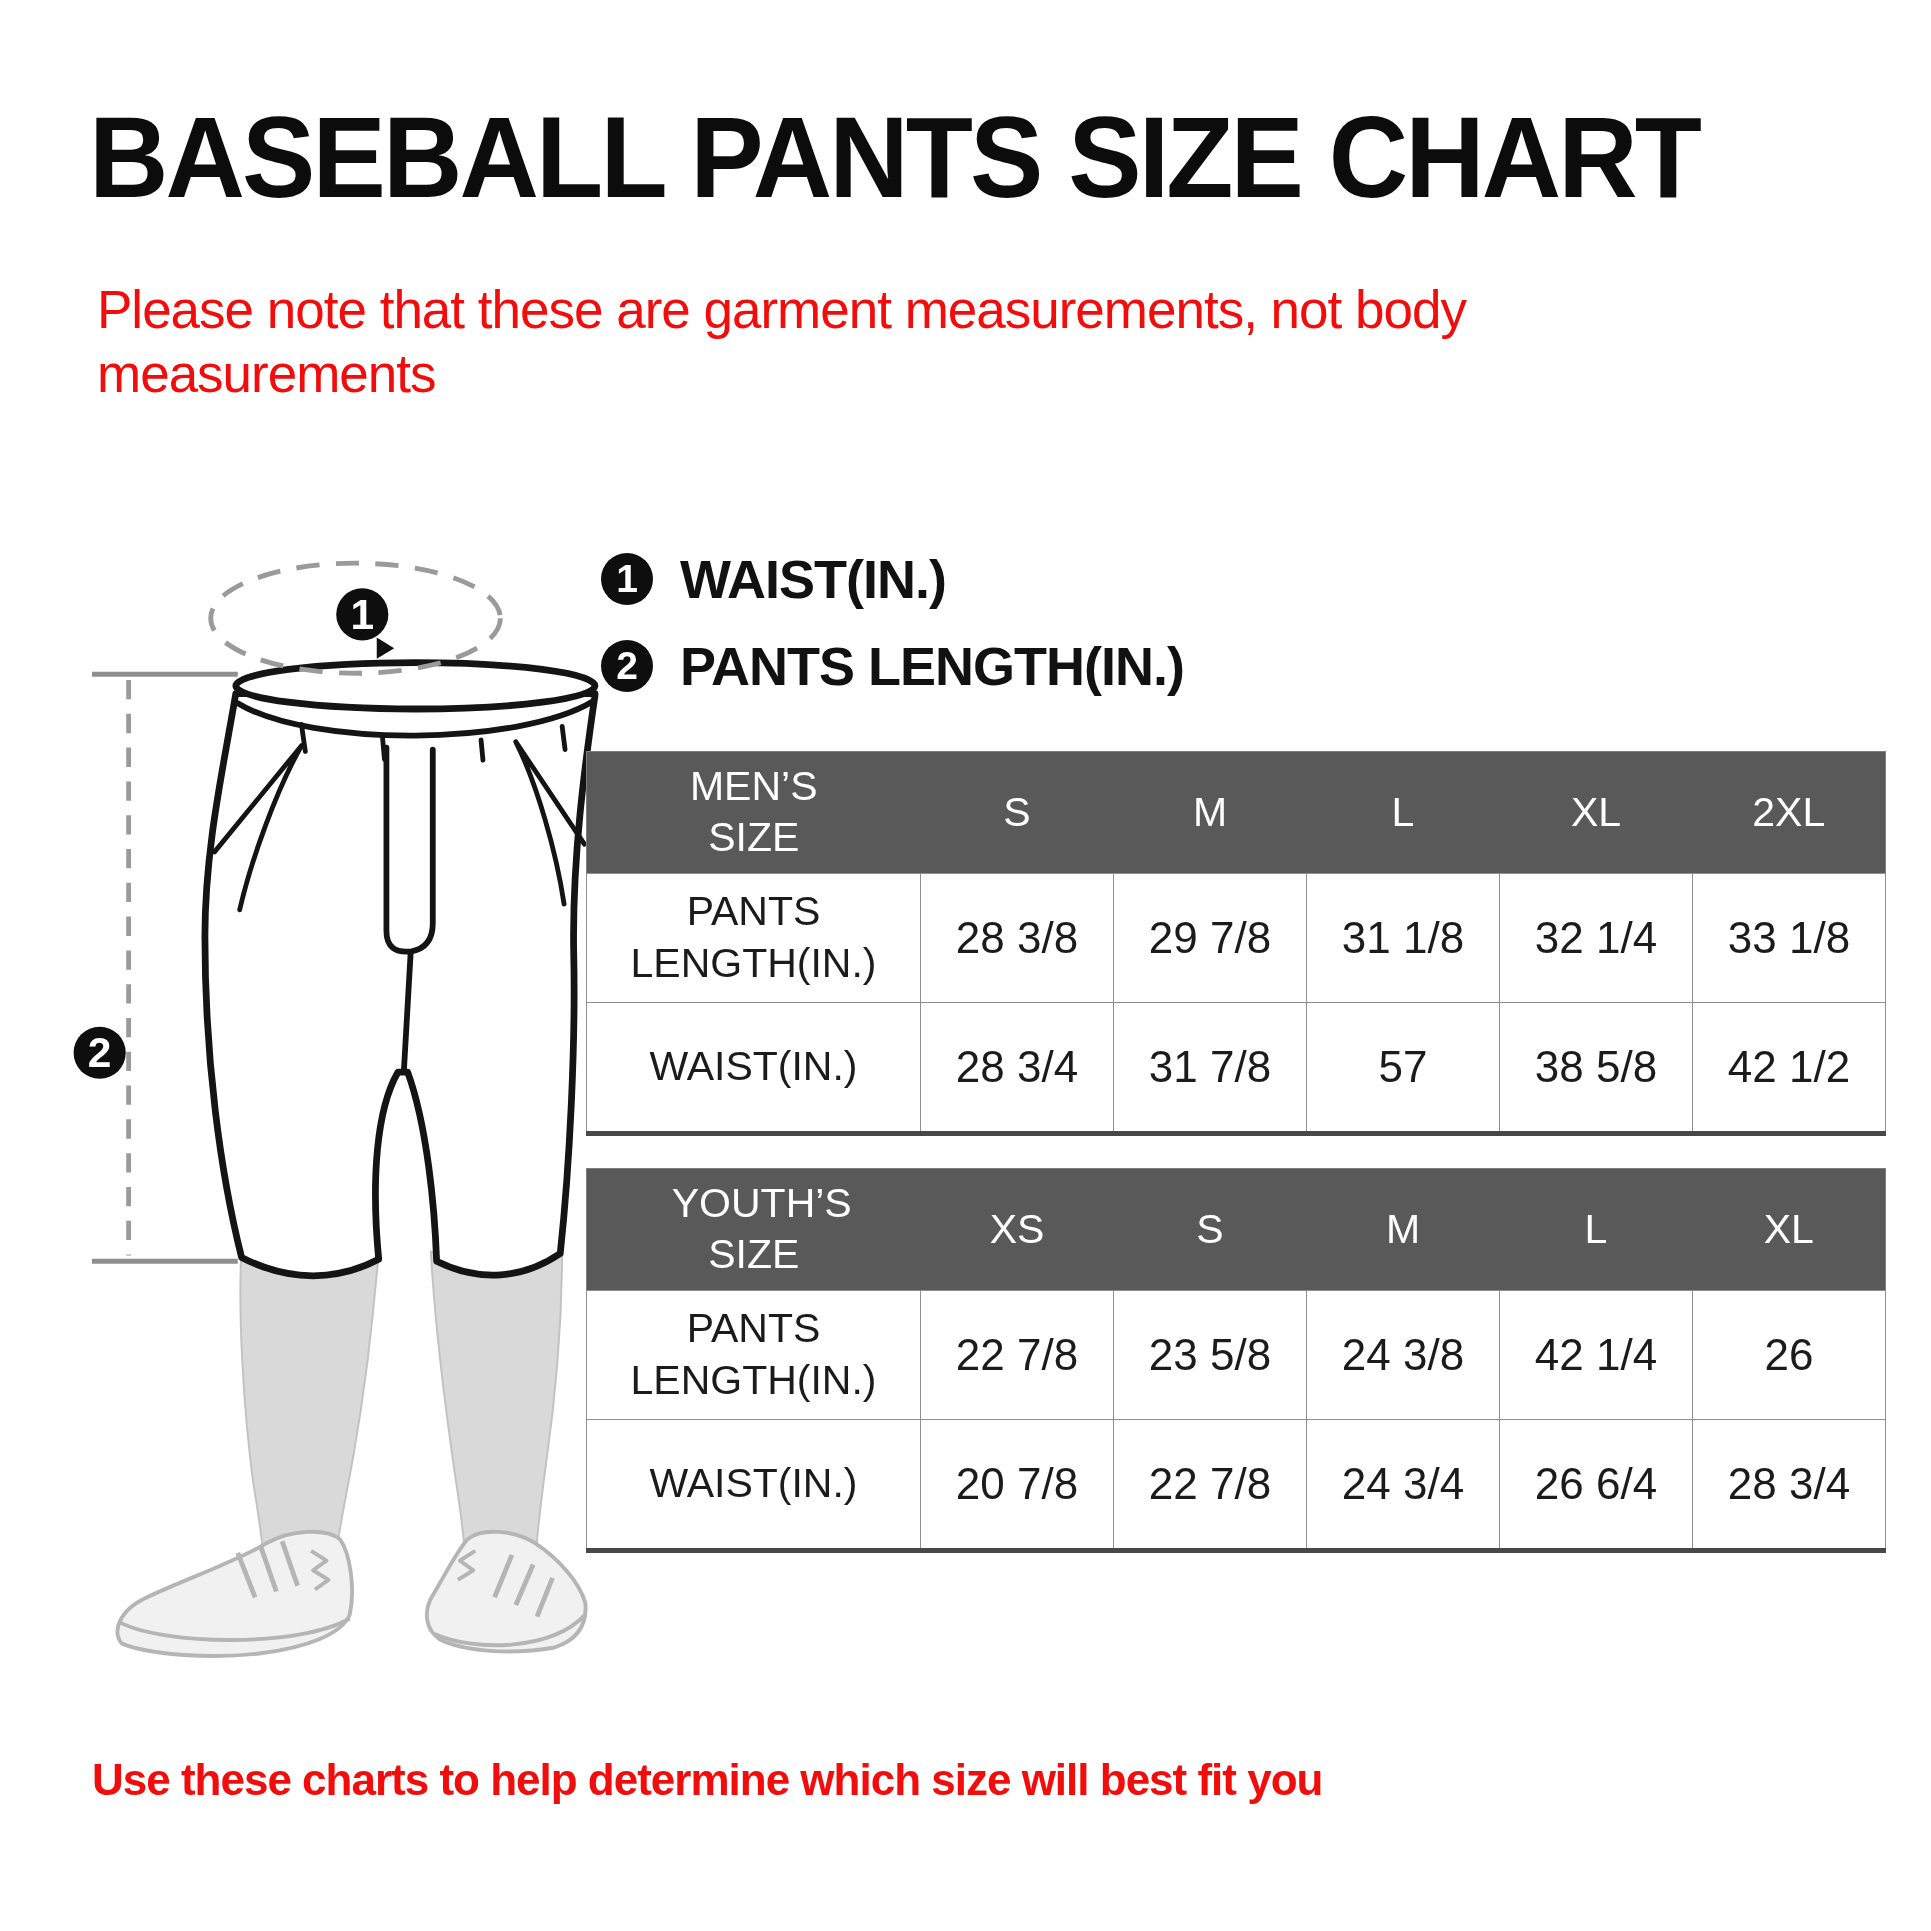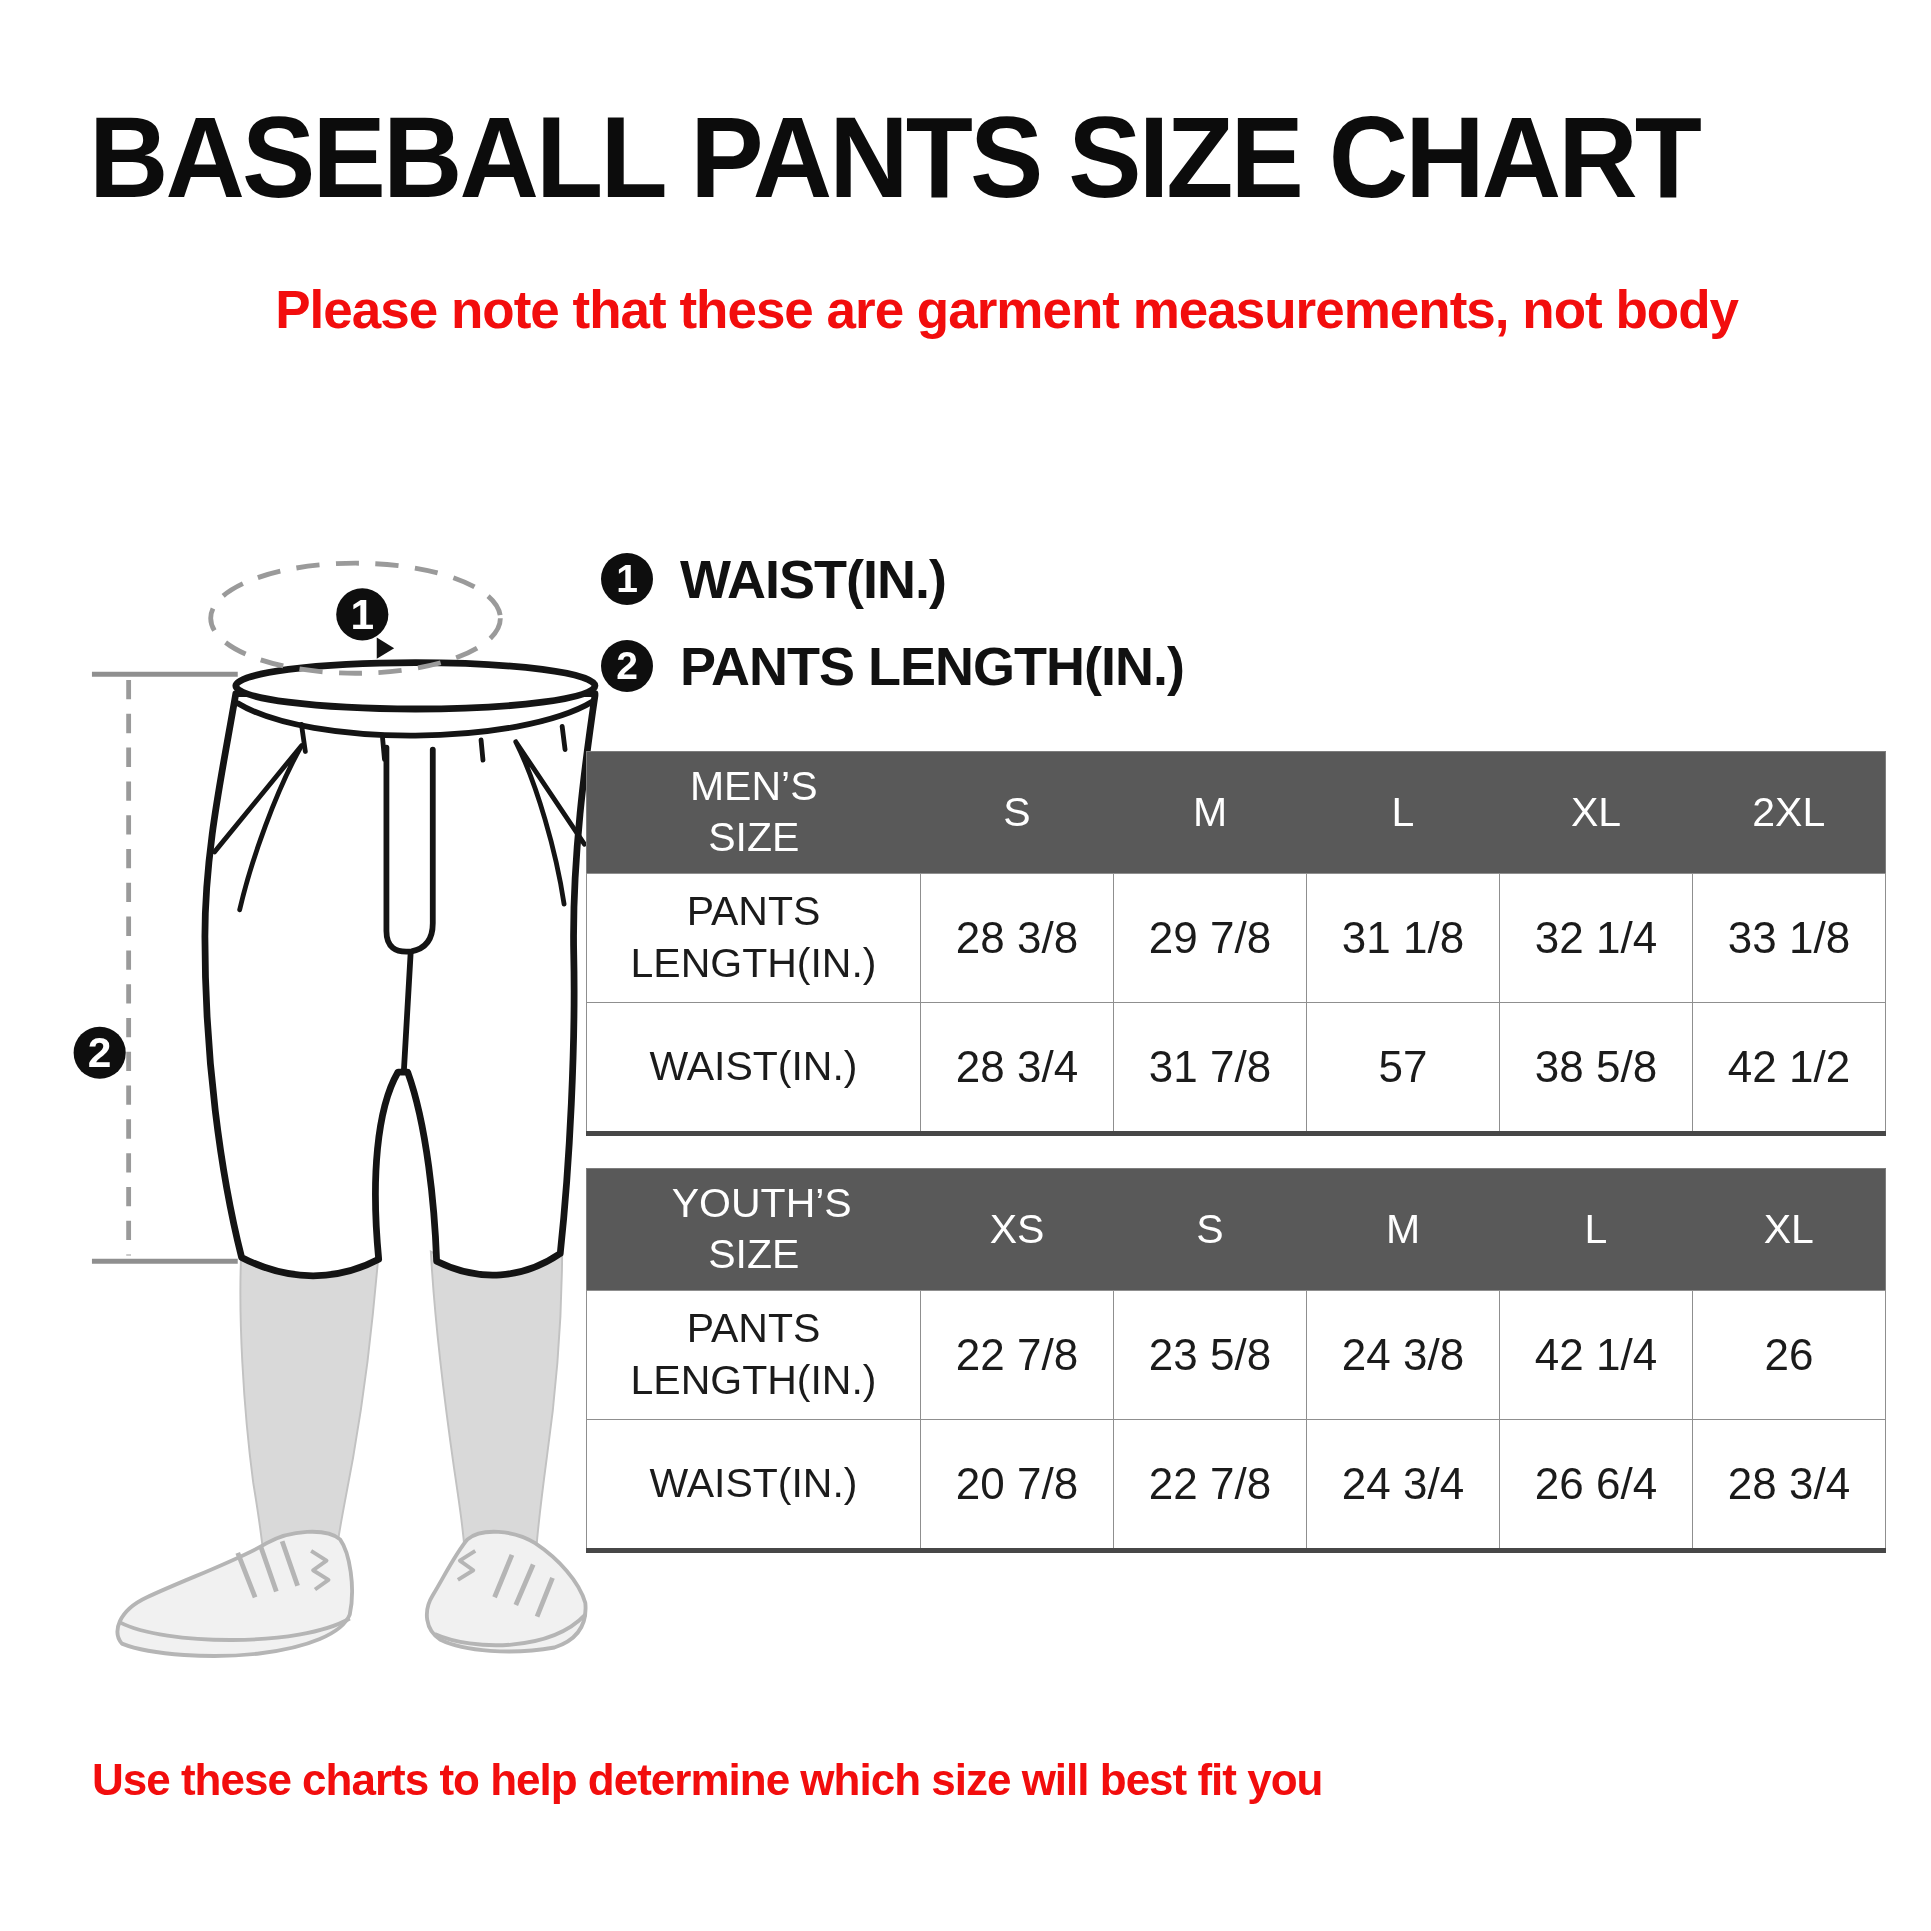--- a/index.html
+++ b/index.html
@@ -9,23 +9,22 @@
   }
   
   .page-title{
     position:absolute;left:89px;top:97px;width:1757px;
     font-size:110px;font-weight:800;letter-spacing:-2.9px;line-height:1.05;
     color:#0c0c0c;white-space:nowrap;
     transform:scaleY(1.04);transform-origin:top left;
   }
   .note-text{
     position:absolute;left:97px;top:278px;width:1641px;
-    font-size:53px;font-weight:700;letter-spacing:-1px;line-height:1.2;
+    font-size:53px;font-weight:400;letter-spacing:-1px;line-height:1.2;
     color:#f20d0d;
-    text-align:right;
   }
   .footer-note{
     position:absolute;left:92px;top:1755px;width:1738px;
     font-size:44px;font-weight:700;letter-spacing:-1px;color:#f20d0d;
     white-space:nowrap;
   }
   
   .legend{position:absolute;left:601px;top:548px;}
   .legend-row{display:flex;align-items:center;margin-bottom:25px;}
   .legend-badge{
@@ -58,20 +57,21 @@
   
   .diagram{position:absolute;left:58px;top:541px;width:541px;height:1120px;}
 </style>
 </head>
 <body>
 
 <div class="page-title">BASEBALL PANTS SIZE CHART</div>
 
 <div class="note-text">
   <div>Please note that these are garment measurements, not body</div>
+  <div>measurements</div>
 </div>
 
 <div class="legend">
   <div class="legend-row">
     <span class="legend-badge">1</span>
     <span class="legend-label">WAIST(IN.)</span>
   </div>
   <div class="legend-row">
     <span class="legend-badge">2</span>
     <span class="legend-label">PANTS LENGTH(IN.)</span>

